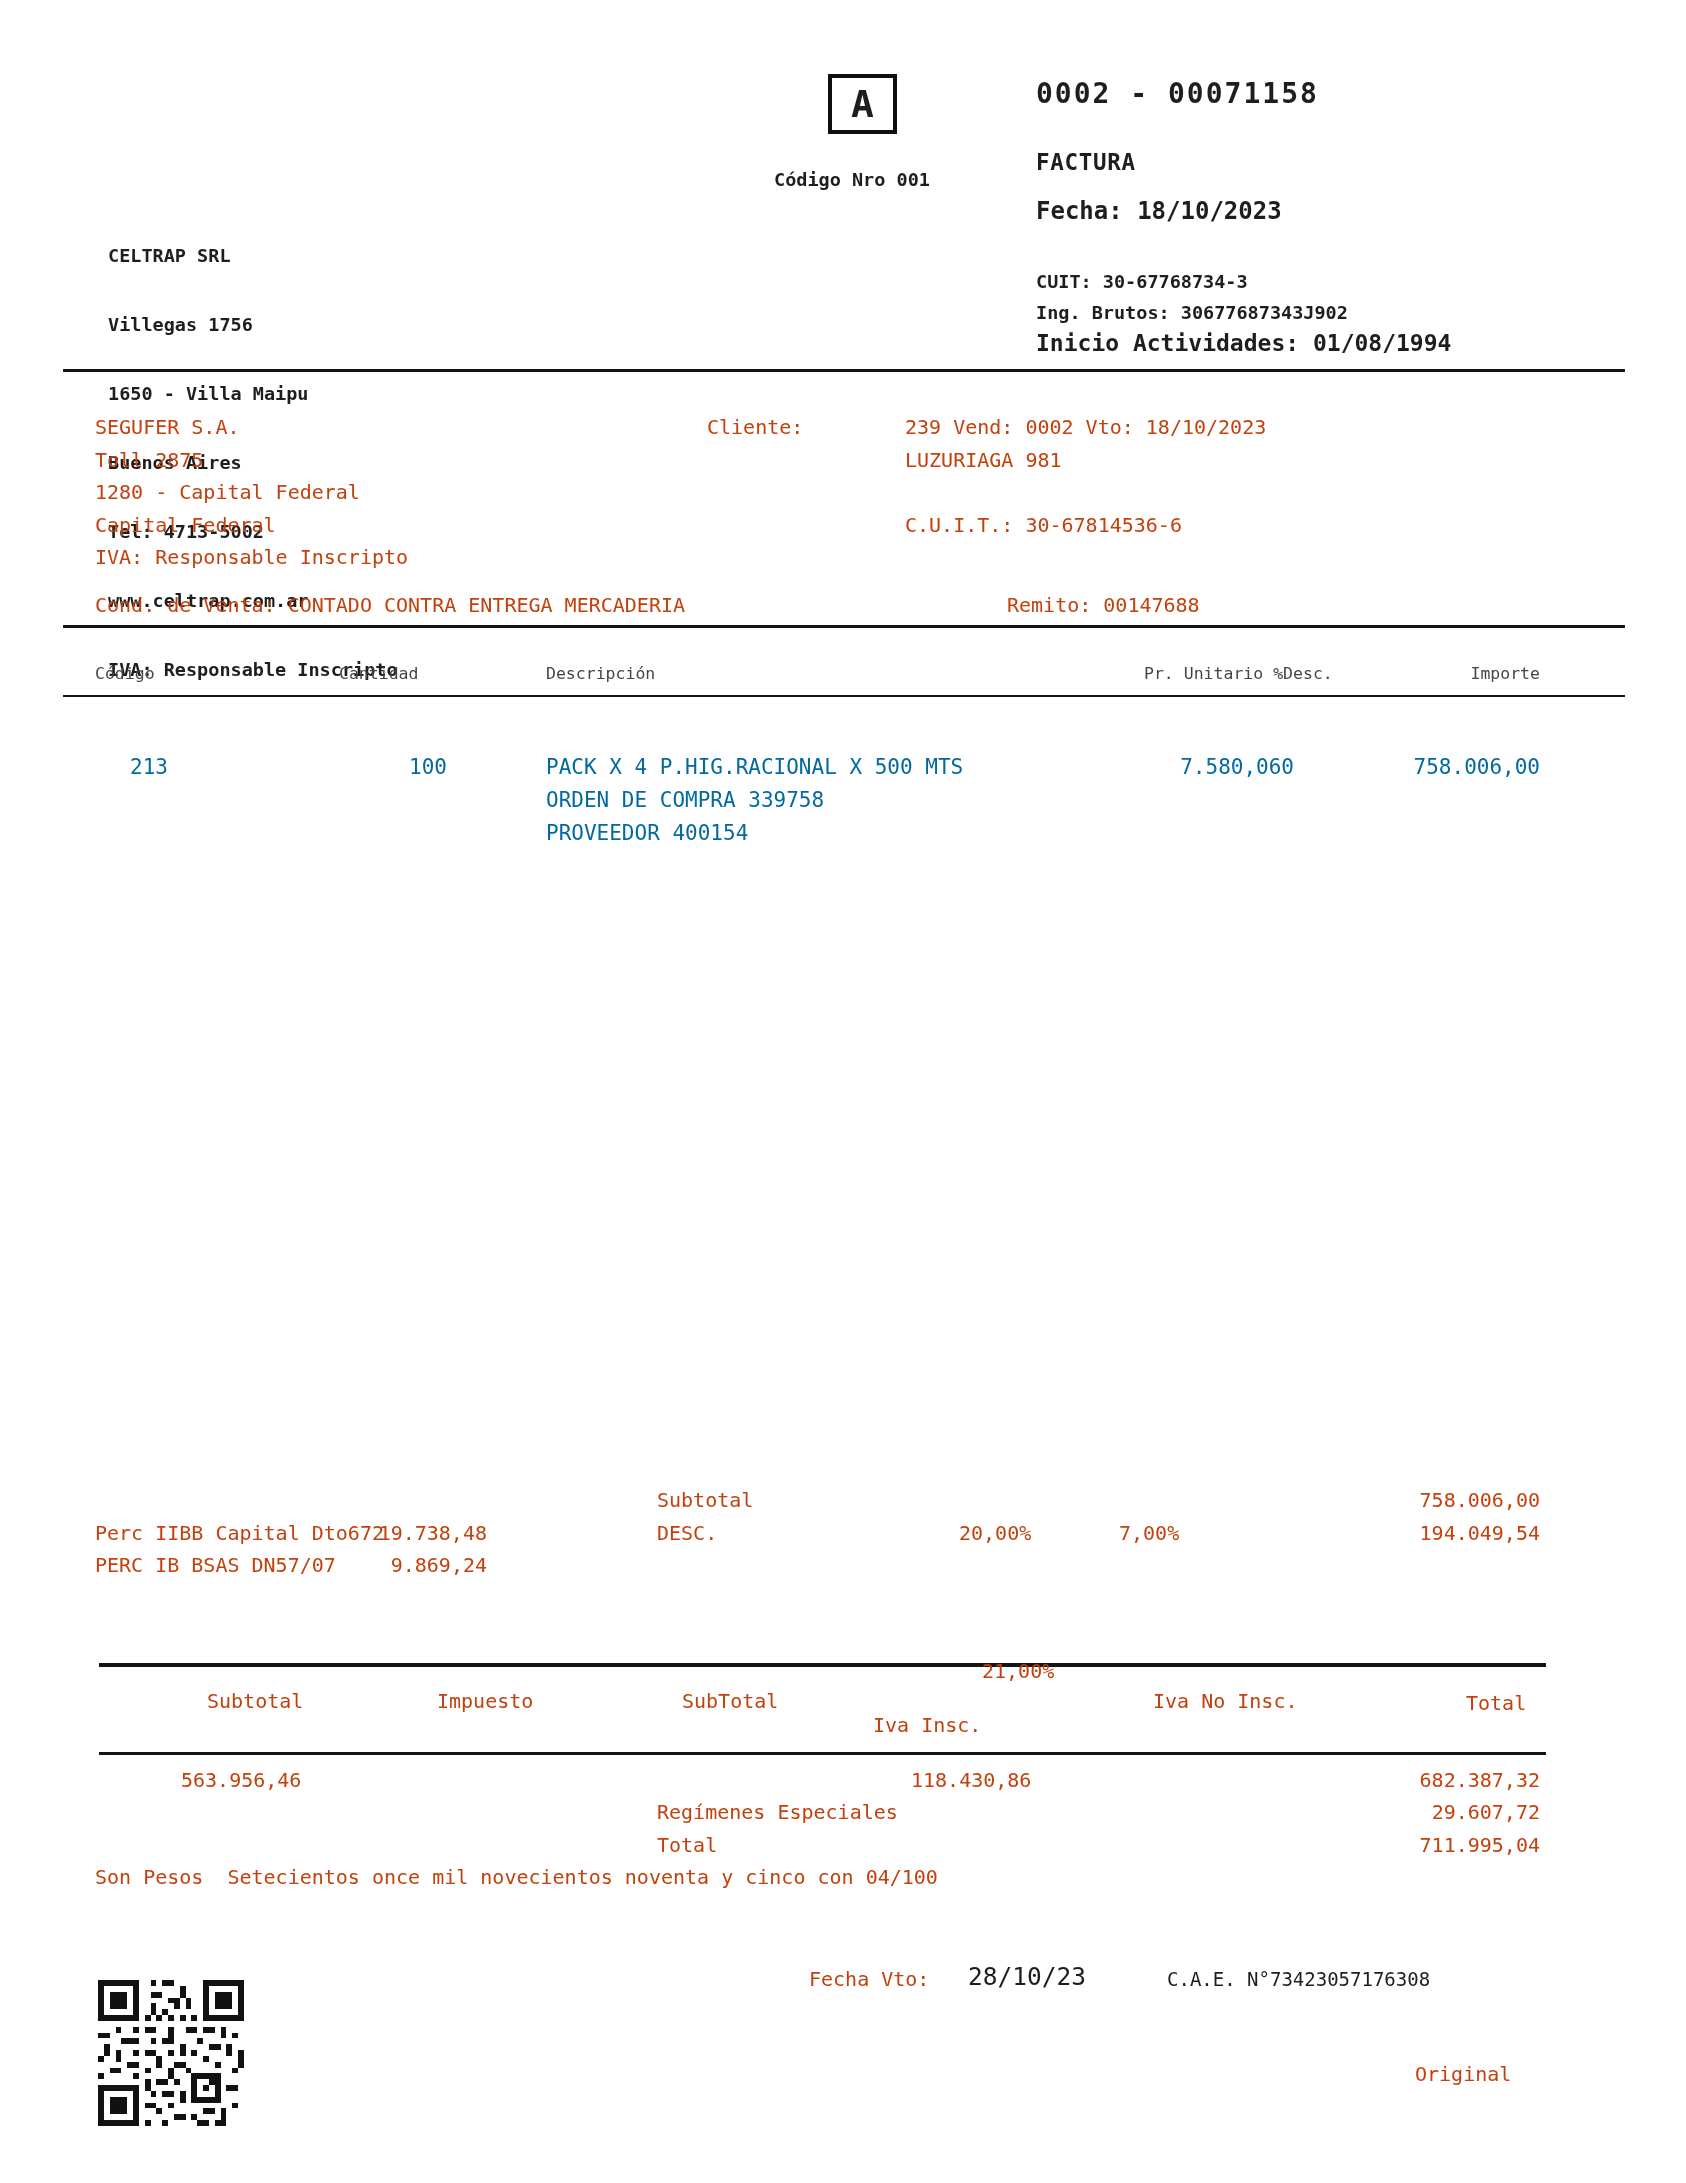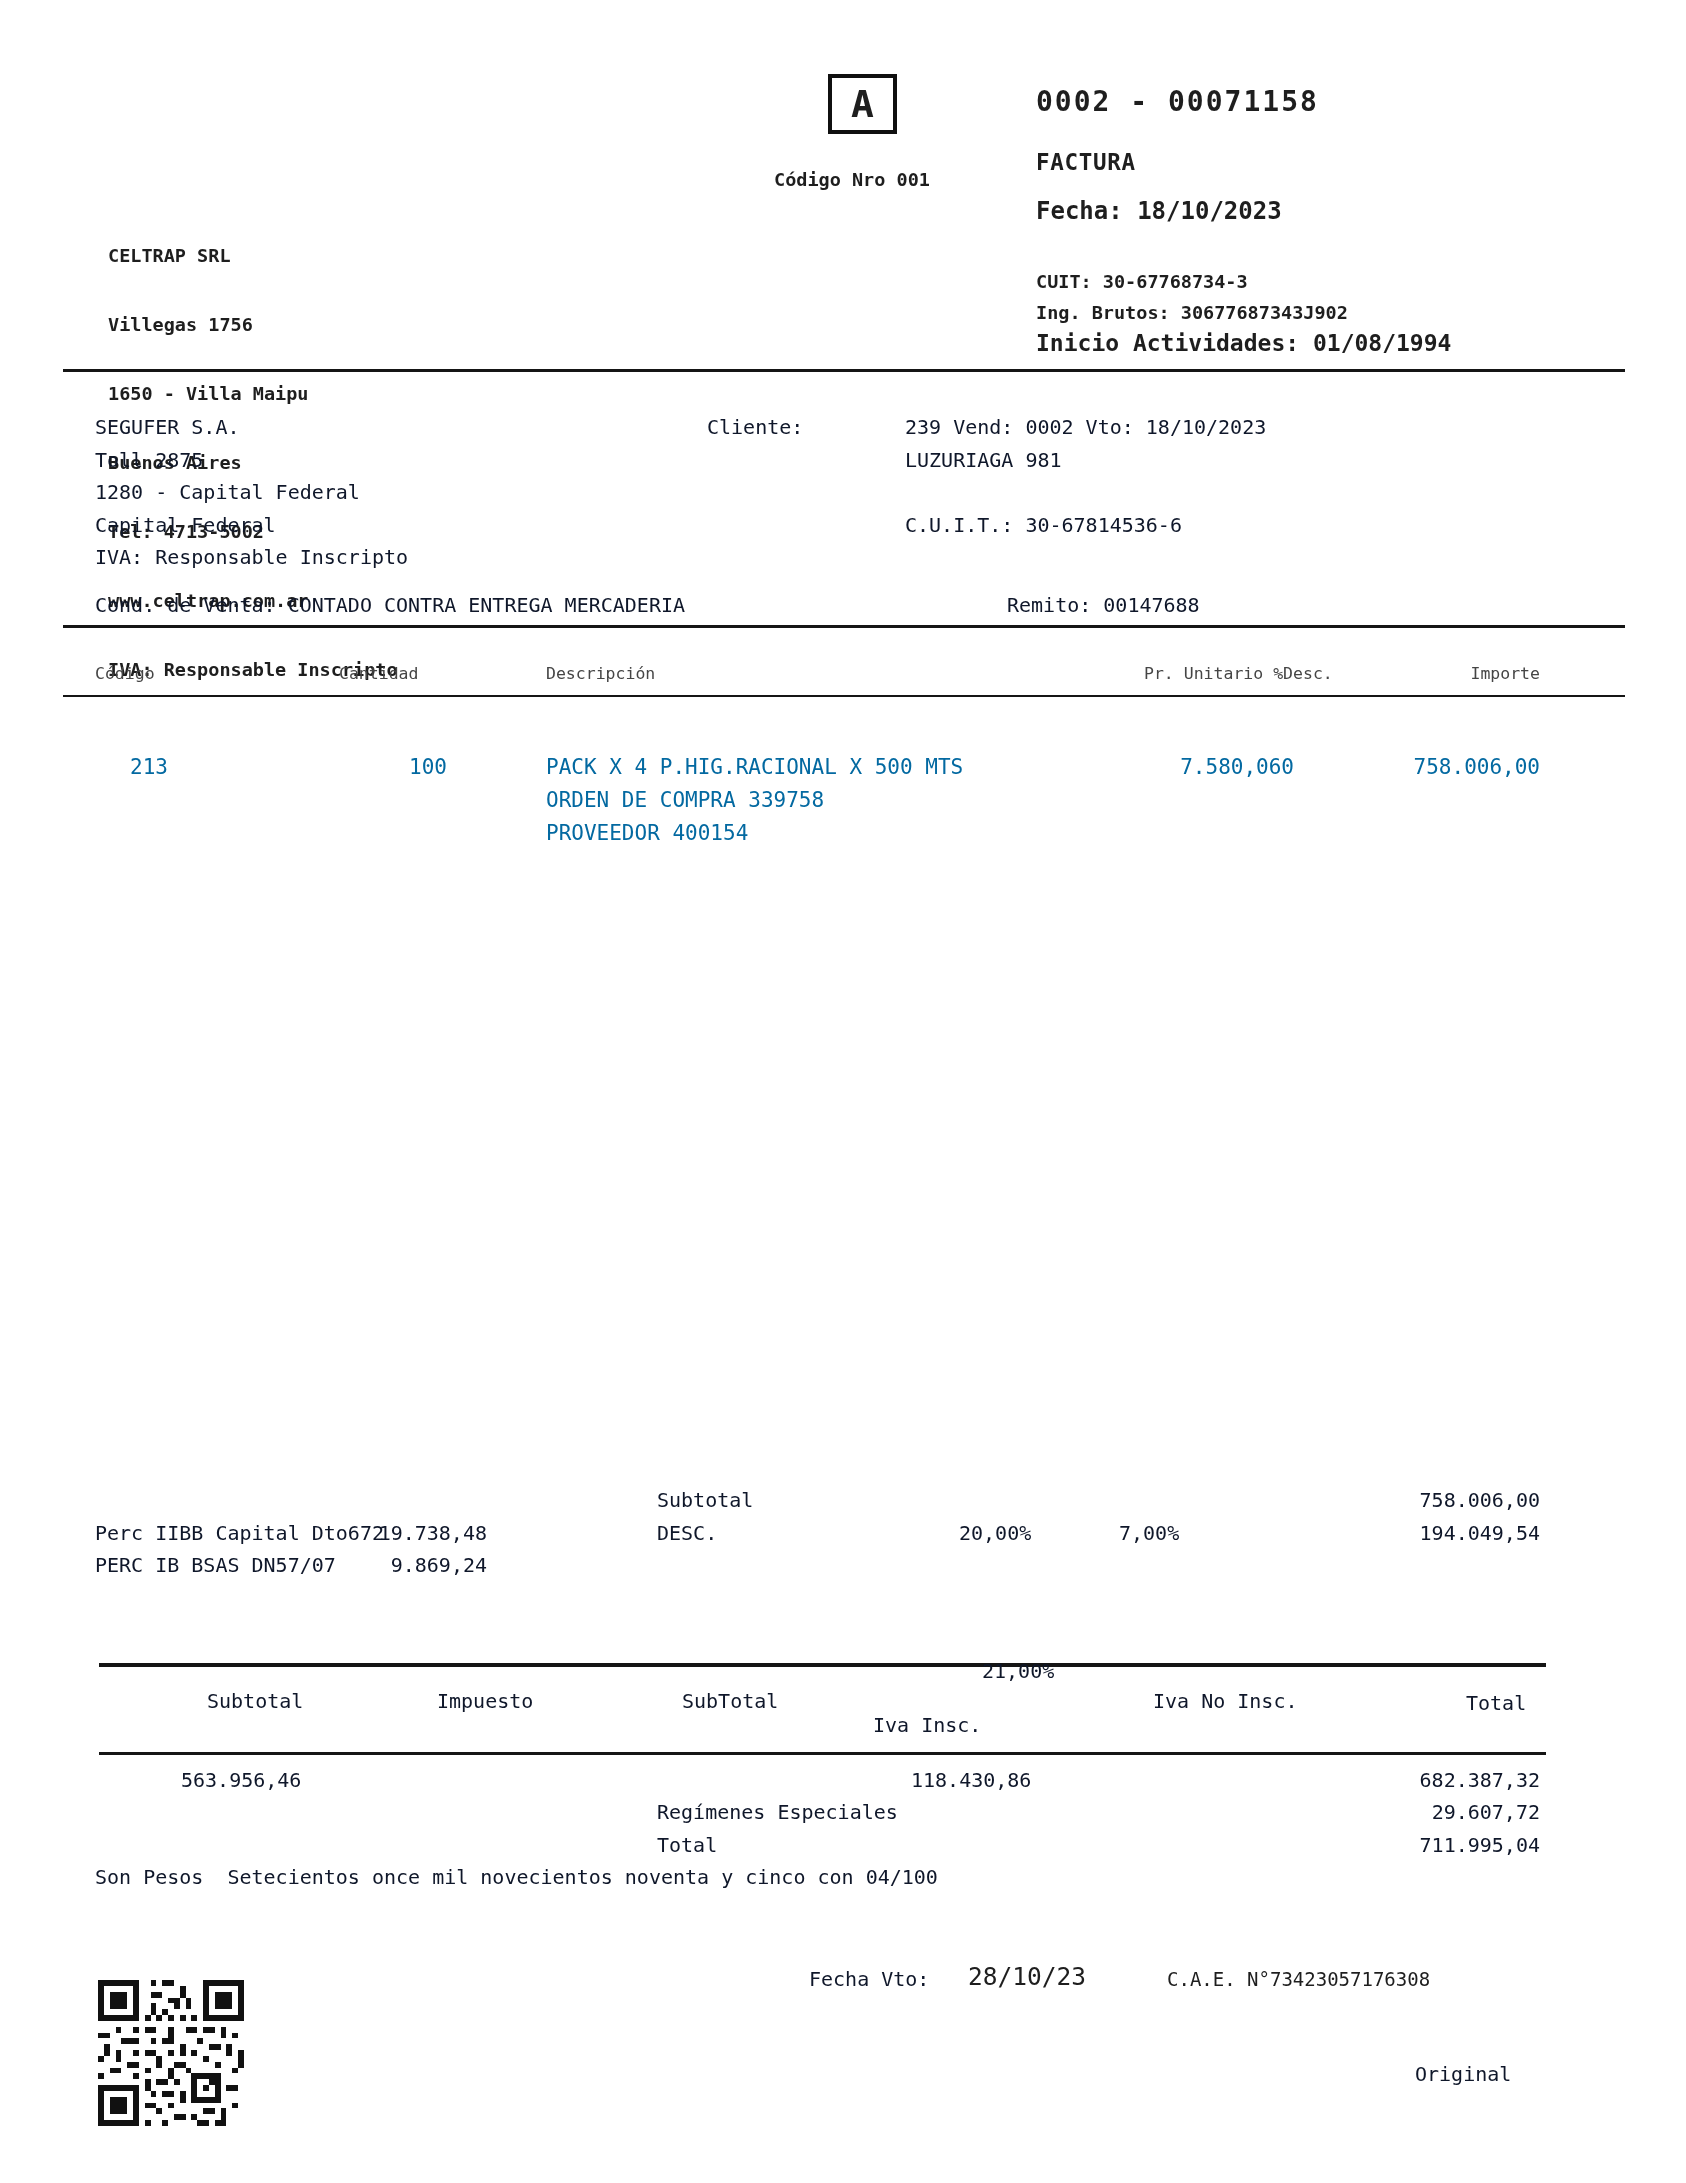--- a/index.html
+++ b/index.html
@@ -7,30 +7,30 @@
     position:relative;
     width:1687px;
     height:2183px;
     background:#ffffff;
     font-family:"DejaVu Sans Mono","Liberation Mono",monospace;
     color:#1e1e1e;
     overflow:hidden;
   }
   .abs{position:absolute;white-space:pre;}
   .b{font-weight:bold;}
-  .t30{font-size:20px;color:#0f172a;}
+  .t30{font-size:20px;color:#c2410c;}
   .hr{position:absolute;background:#151515;}
   .th{font-size:16.5px;color:#454545;}
   .item{font-size:21px;color:#0369a1;}
 
   #letter-box{left:828px;top:74px;width:61px;height:52px;border:4px solid #101010;
     display:flex;align-items:center;justify-content:center;font-weight:bold;font-size:38px;}
   #codigo-nro{left:774px;top:169px;font-size:18.5px;}
   #company{left:108px;top:198px;font-size:18.5px;line-height:23px;}
-  #invoice-number{left:1036px;top:77px;font-size:28px;letter-spacing:2px;margin-top:8px;}
+  #invoice-number{left:1036px;top:77px;font-size:28px;letter-spacing:2px;}
   #doc-type{left:1036px;top:149px;font-size:22.5px;letter-spacing:0.7px;}
   #fecha{left:1036px;top:197px;font-size:24px;}
   #cuit{left:1036px;top:271px;font-size:18.5px;}
   #ing-brutos{left:1036px;top:302px;font-size:18.5px;}
   #inicio-act{left:1036px;top:330px;font-size:23px;}
   #hr-top{left:63px;top:369px;width:1562px;height:3.3px;}
 
   #client-name{left:95px;top:415px;}
   #client-addr{left:95px;top:448px;}
   #client-city{left:95px;top:480px;}

